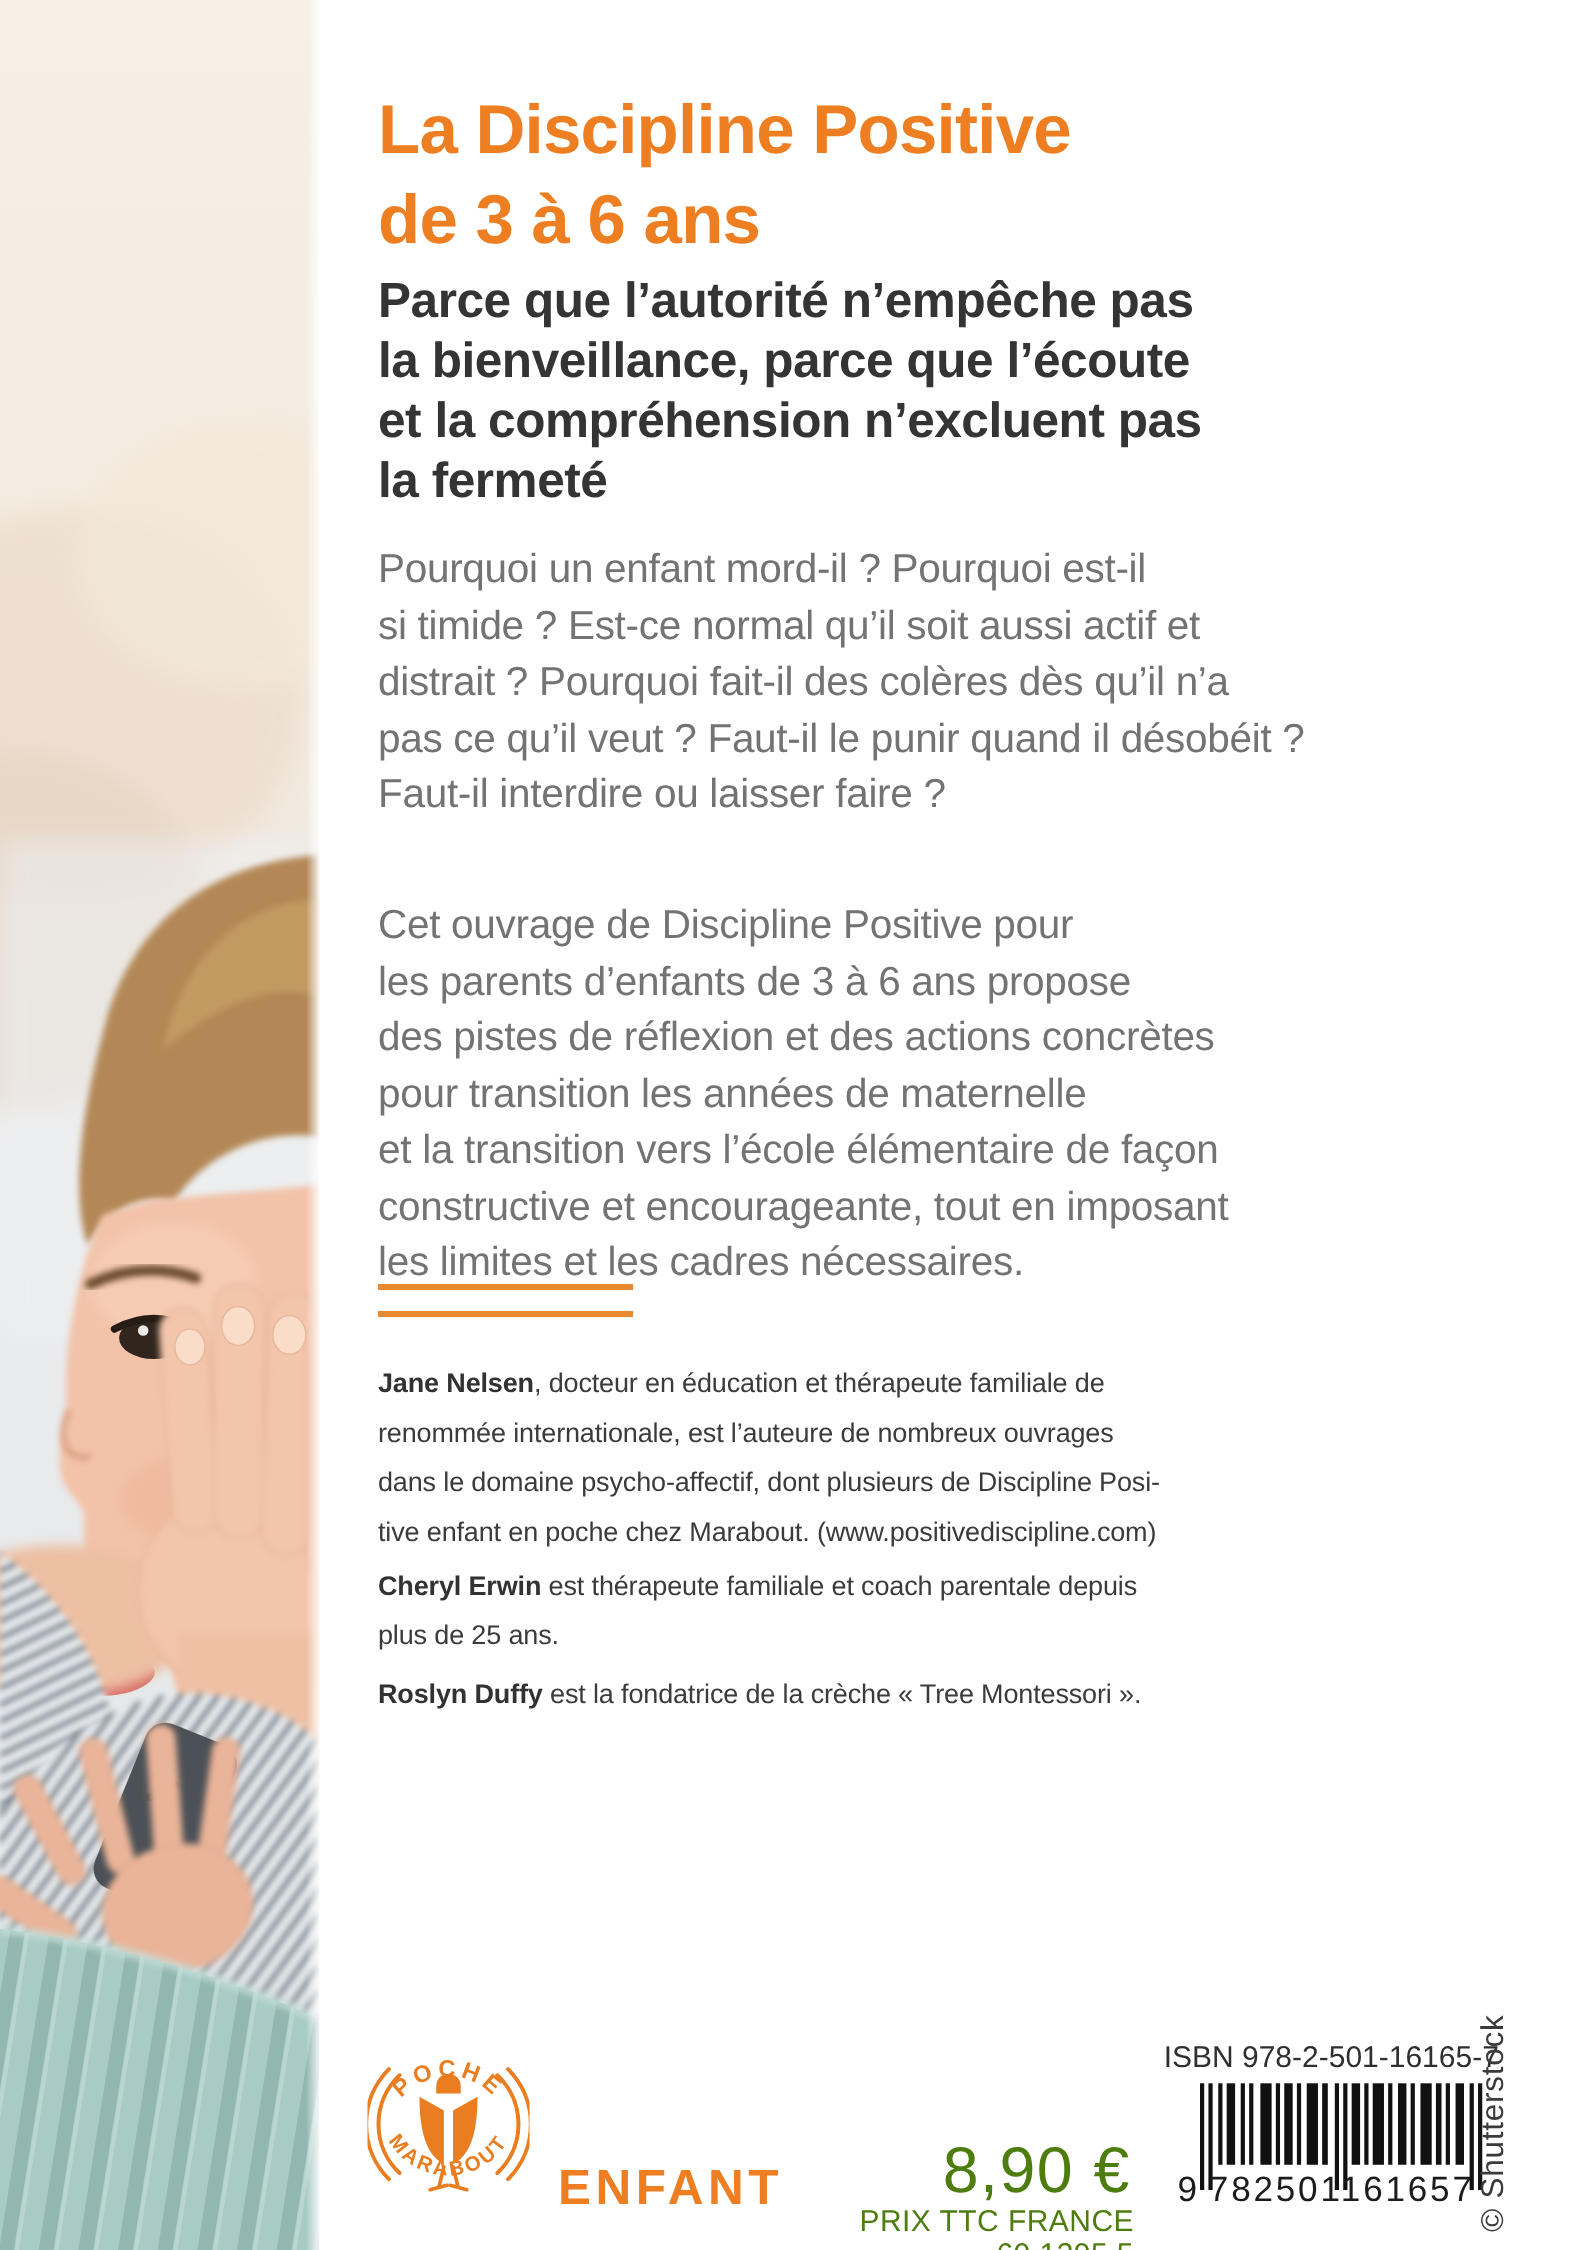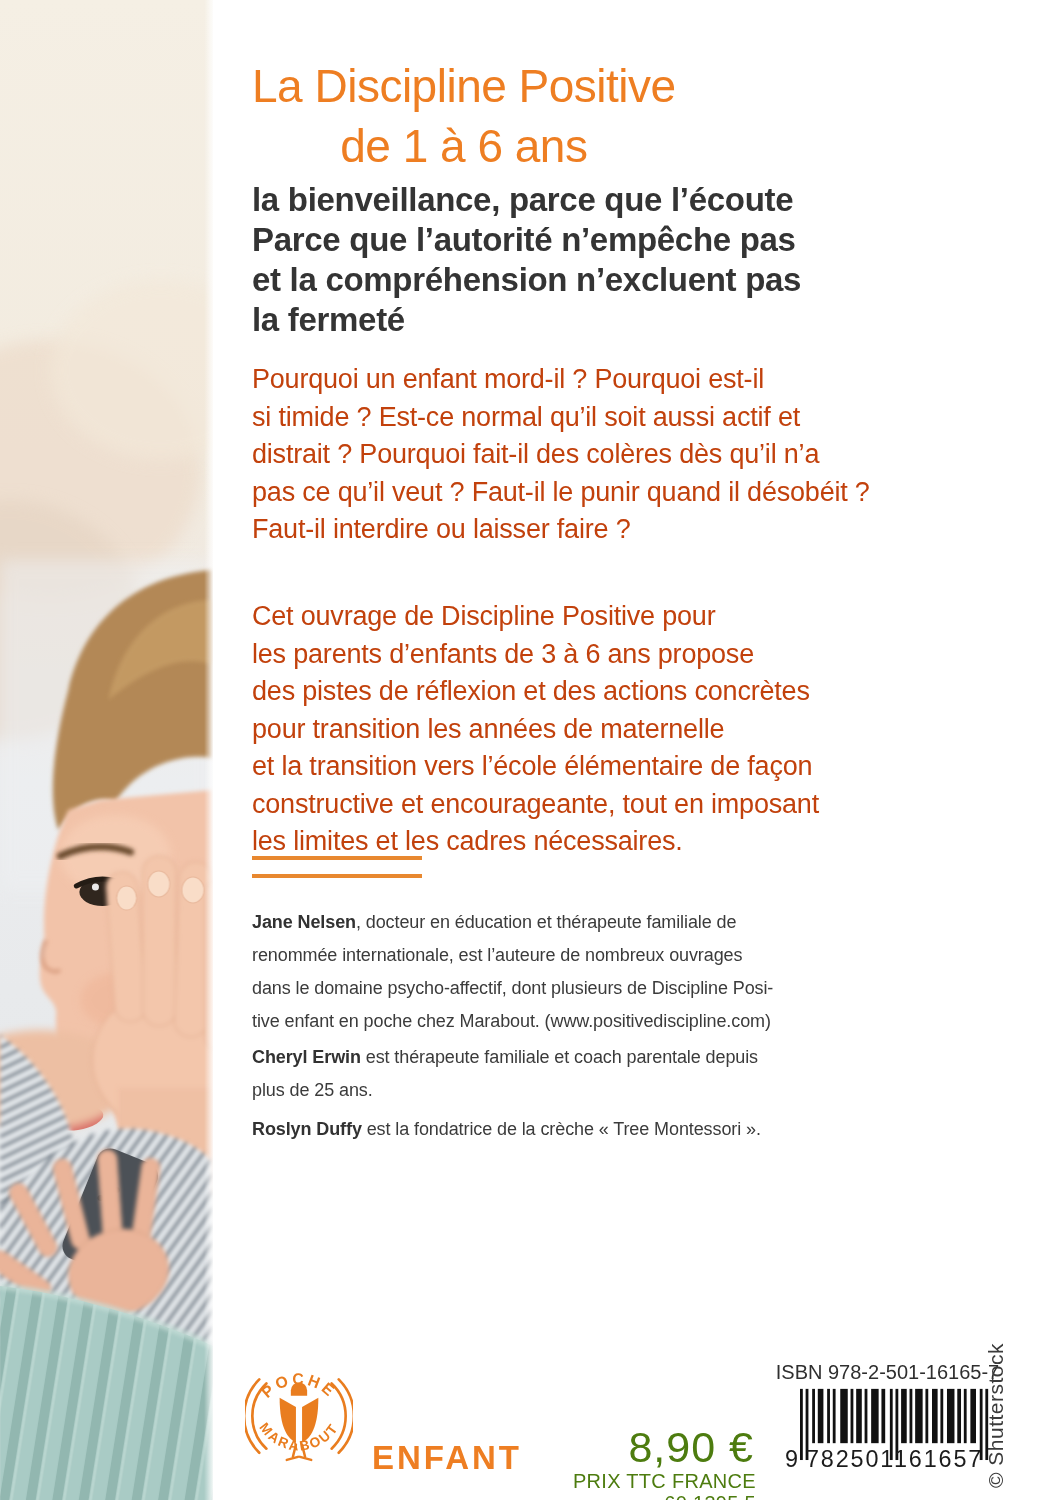--- a/index.html
+++ b/index.html
@@ -4,25 +4,25 @@
 <style>
   html,body{margin:0;padding:0;background:#fff;}
   .page{position:relative;width:1053px;height:1500px;background:#ffffff;overflow:hidden;
         font-family:"Liberation Sans",sans-serif;color:#3a3a3a;}
   .photo{position:absolute;left:0;top:0;width:213px;height:1500px;}
   .photo svg{display:block;width:100%;height:100%;}
   .photo-fade{position:absolute;right:-1px;top:0;width:10px;height:1500px;
         background:linear-gradient(to right,rgba(255,255,255,0),rgba(255,255,255,.95));}
   .content{position:absolute;left:0;top:0;width:1053px;height:1500px;}
   .ln{white-space:nowrap;}
-  .title{position:absolute;left:252px;top:56px;font-size:46px;font-weight:normal;
-        color:#ee7e22;line-height:60px;letter-spacing:-0.5px;text-align:center;}
+  .title{position:absolute;left:252px;top:56px;font-size:46px;font-weight:bold;
+        color:#ee7e22;line-height:60px;letter-spacing:-0.5px;}
   .subtitle{position:absolute;left:252px;top:180px;font-size:33px;font-weight:bold;
         color:#343434;line-height:40px;letter-spacing:-0.3px;}
-  .para{position:absolute;left:252px;font-size:27px;color:#c2410c;line-height:37.5px;
+  .para{position:absolute;left:252px;font-size:27px;color:#737373;line-height:37.5px;
         letter-spacing:-0.2px;}
   .para.p1{top:361px;}
   .para.p2{top:598px;}
   .divider{position:absolute;left:252px;top:856px;width:170px;height:14px;
         border-top:4px solid #e8882f;border-bottom:4px solid #e8882f;}
   .bio{position:absolute;left:252px;font-size:18px;color:#3b3b3b;line-height:33px;
         letter-spacing:-0.1px;}
   .bio b{font-weight:bold;color:#323232;}
   .bio.b1{top:906px;}
   .bio.b2{top:1041px;}
@@ -132,26 +132,26 @@
       <path d="M0,1286 C70,1294 150,1318 212,1346 L212,1500 L0,1500 Z" fill="url(#quilt)"></path>
       <path d="M0,1286 C70,1294 150,1318 212,1346" stroke="#c6ded8" stroke-width="6" fill="none" opacity=".8" filter="url(#b2)"></path>
     </svg>
     <div class="photo-fade"></div>
   </div>
 
   <div class="content">
 
     <div class="title">
       <div class="ln">La Discipline Positive</div>
-      <div class="ln">de 1 à 6 ans</div>
+      <div class="ln">de 3 à 6 ans</div>
     </div>
 
     <div class="subtitle">
+      <div class="ln">Parce que l’autorité n’empêche pas</div>
       <div class="ln">la bienveillance, parce que l’écoute</div>
-      <div class="ln">Parce que l’autorité n’empêche pas</div>
       <div class="ln">et la compréhension n’excluent pas</div>
       <div class="ln">la fermeté</div>
     </div>
 
     <div class="para p1">
       <div class="ln">Pourquoi un enfant mord-il ? Pourquoi est-il</div>
       <div class="ln">si timide ? Est-ce normal qu’il soit aussi actif et</div>
       <div class="ln">distrait ? Pourquoi fait-il des colères dès qu’il n’a</div>
       <div class="ln">pas ce qu’il veut ? Faut-il le punir quand il désobéit ?</div>
       <div class="ln">Faut-il interdire ou laisser faire ?</div>

